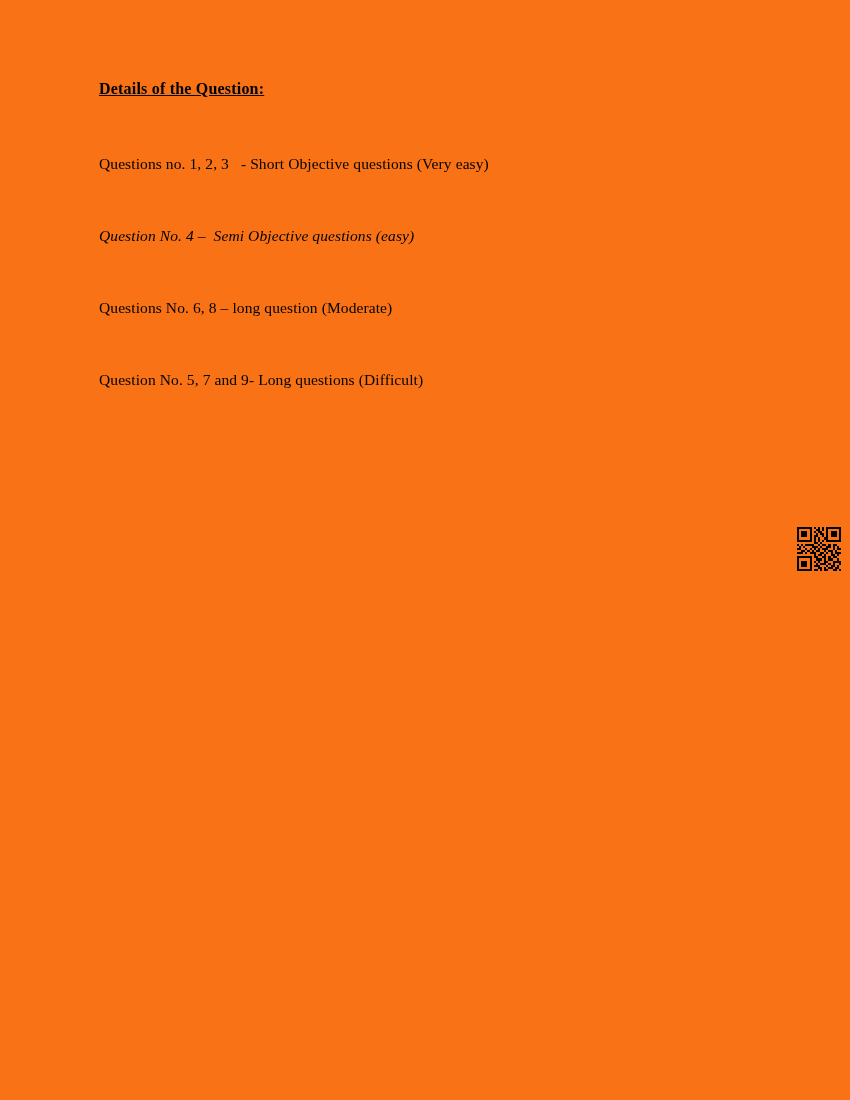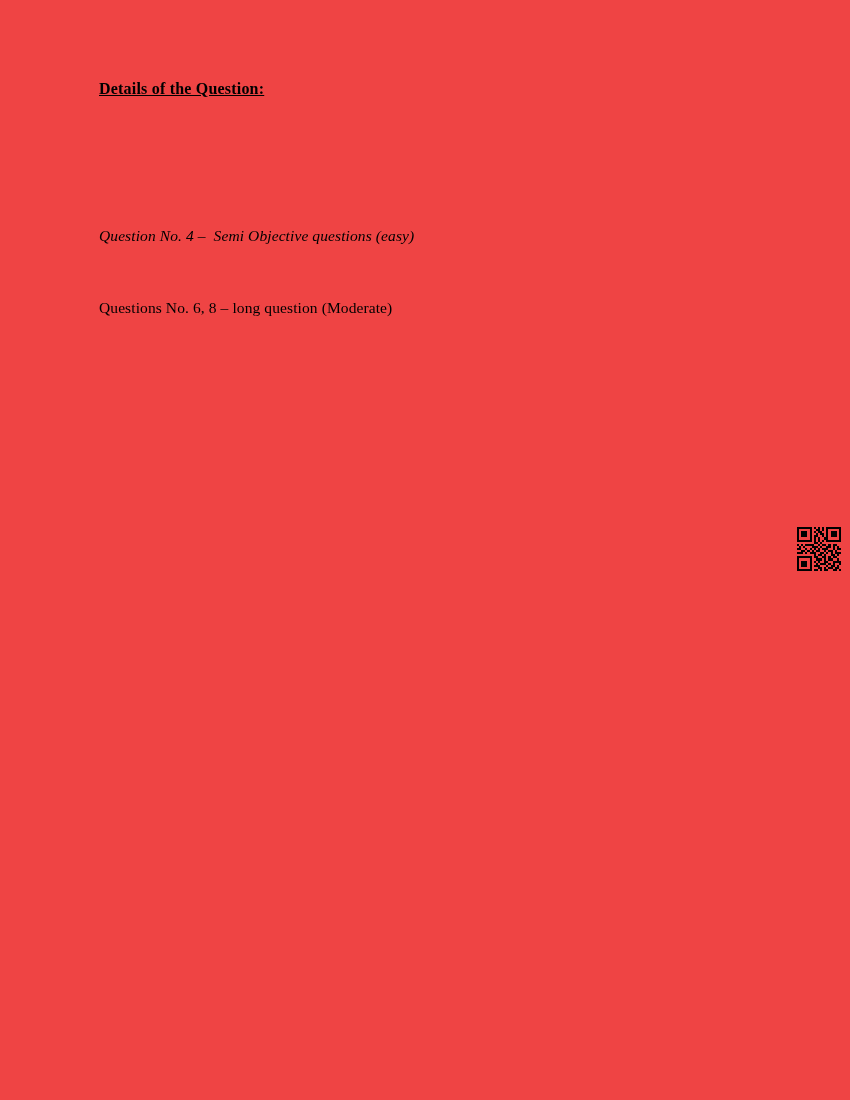--- a/index.html
+++ b/index.html
@@ -4,21 +4,21 @@
 <style>
   html, body {
     margin: 0;
     padding: 0;
     background: #ffffff;
   }
   .page {
     position: relative;
     width: 850px;
     height: 1100px;
-    background: #ef4444;
+    background: #f97316;
     font-family: "Liberation Serif", "DejaVu Serif", serif;
     color: #000000;
     overflow: hidden;
   }
   .heading {
     position: absolute;
     left: 99px;
     top: 80px;
     font-size: 16px;
     font-weight: bold;
@@ -46,25 +46,27 @@
     line-height: 0;
   }
   .qr svg { width: 44px; height: 44px; shape-rendering: crispEdges; }
 </style>
 </head>
 <body>
 
 <div class="page">
   <div class="heading">Details of the Question:</div>
 
+  <div class="line line-0">Questions no. 1, 2, 3   - Short Objective questions (Very easy)</div>
 
   <div class="line line-1">Question No. 4 –  Semi Objective questions (easy)</div>
 
   <div class="line line-2">Questions No. 6, 8 – long question (Moderate)</div>
 
+  <div class="line line-3">Question No. 5, 7 and 9- Long questions (Difficult)</div>
 
   <div class="qr"><svg viewBox="0 0 21 21">
         <rect x="0" y="0" width="1" height="1" fill="#000000"></rect>
         <rect x="1" y="0" width="1" height="1" fill="#000000"></rect>
         <rect x="2" y="0" width="1" height="1" fill="#000000"></rect>
         <rect x="3" y="0" width="1" height="1" fill="#000000"></rect>
         <rect x="4" y="0" width="1" height="1" fill="#000000"></rect>
         <rect x="5" y="0" width="1" height="1" fill="#000000"></rect>
         <rect x="6" y="0" width="1" height="1" fill="#000000"></rect>
         <rect x="8" y="0" width="1" height="1" fill="#000000"></rect>

